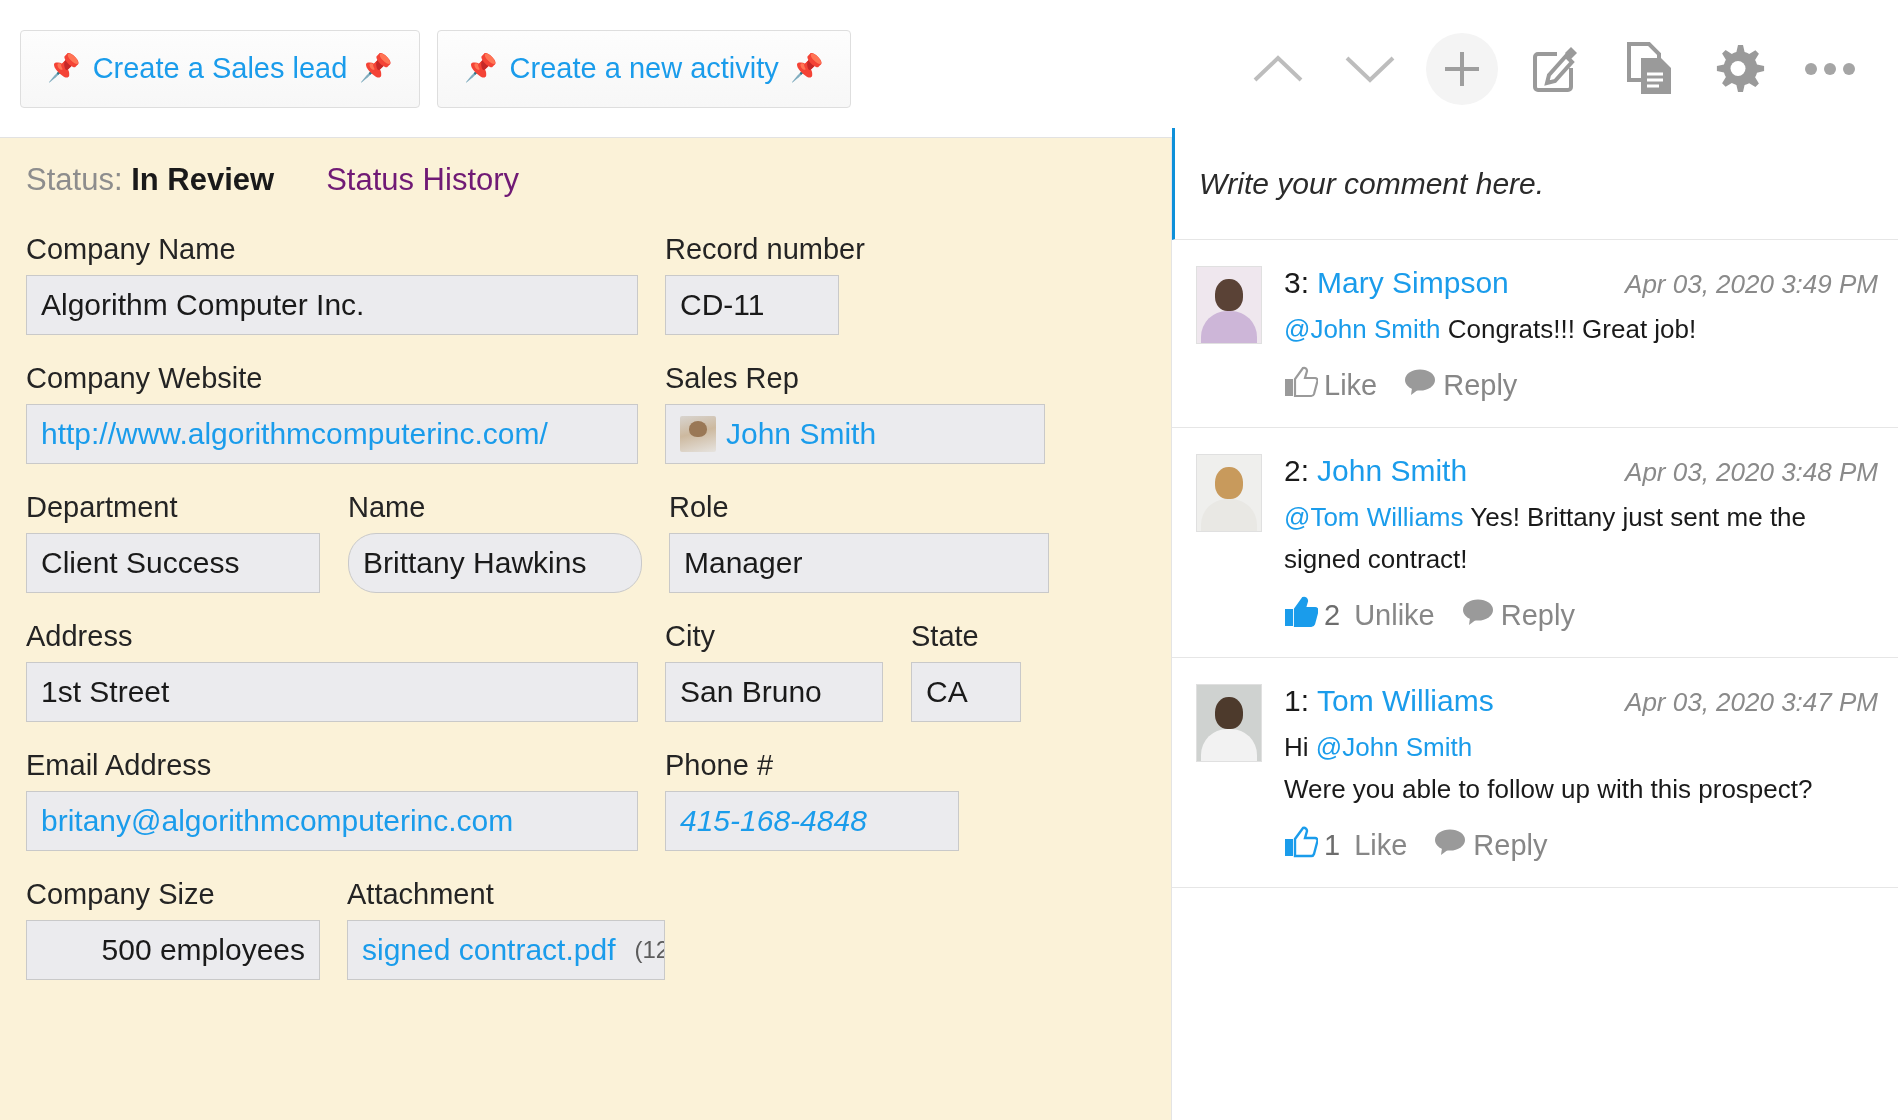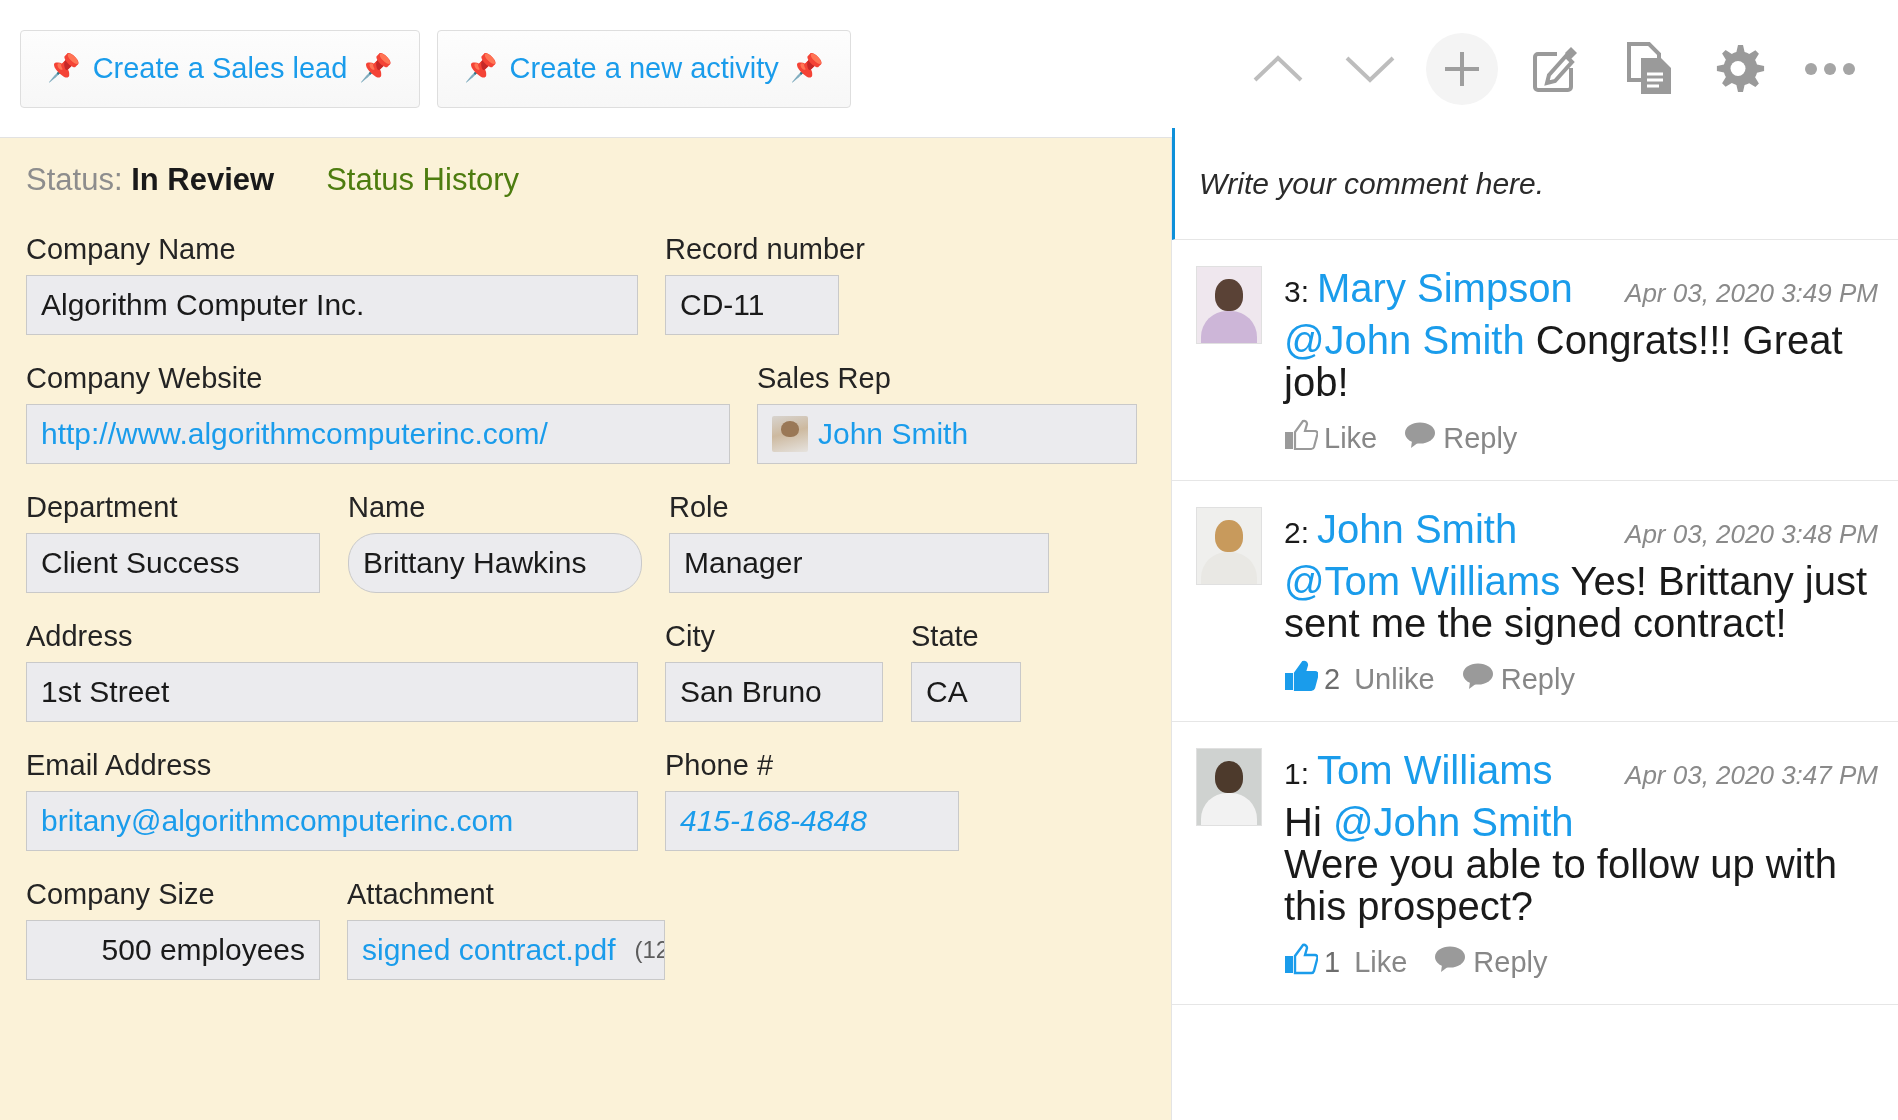--- a/index.html
+++ b/index.html
@@ -71,21 +71,21 @@
 
   .status-row {
     display: flex; align-items: baseline;
     gap: 52px;
     font-size: 31px;
     margin-bottom: 30px;
     height: 40px;
   }
   .status-lbl { color: #8d8d8d; }
   .status-val { color: #1a1a1a; font-weight: bold; }
-  .status-hist { color: #4d7c0f; cursor: pointer; }
+  .status-hist { color: #701a75; cursor: pointer; }
 
   .frow { display: flex; margin-bottom: 26px; }
   .fgroup { margin-right: 28px; }
   .flabel {
     font-size: 29px; color: #242424;
     margin-bottom: 9px; white-space: nowrap;
     line-height: 34px;
   }
   .fbox {
     background: #ebebee;
@@ -111,21 +111,21 @@
   .fbox .avatar-sm::after {
     content:""; position:absolute; left:9px; top:5px;
     width:18px; height:16px; border-radius:50% 50% 45% 45%;
     background:#9a7856;
   }
   .attach-size { color: #5c5c5c; font-size: 24px; margin-left: 7px; }
 
   
   .w-company   { width: 612px; }
   .w-record    { width: 174px; }
-  .w-website   { width: 704px; }
+  .w-website   { width: 612px; }
   .w-salesrep  { width: 380px; }
   .w-dept      { width: 294px; }
   .w-name      { width: 294px; border-radius: 28px; }
   .w-role      { width: 380px; }
   .w-address   { width: 612px; }
   .w-city      { width: 218px; }
   .w-state     { width: 110px; }
   .w-email     { width: 612px; }
   .w-phone     { width: 294px; font-style: italic; }
   .w-size      { width: 294px; }
@@ -186,28 +186,28 @@
   .av-tom  { background: #cfd2d0; }
   .av-tom  .head { background: #4d3a2c; }
   .av-tom  .body { background: #f2f2f2; }
 
   .cbody { flex: 1 1 auto; min-width: 0; }
   .chead {
     display: flex; align-items: baseline;
     margin-bottom: 8px;
   }
   .cnum { font-size: 30px; color: #1a1a1a; margin-right: 8px; }
-  .cname { font-size: 40px; color: #1a9ceb; cursor: pointer; }
+  .cname { font-size: 30px; color: #1a9ceb; cursor: pointer; }
   .ctime {
     margin-left: auto;
     font-size: 26px; font-style: italic; color: #8a8a8a;
     white-space: nowrap;
   }
   .ctext {
-    font-size: 40px; color: #1a1a1a;
+    font-size: 26px; color: #1a1a1a;
     line-height: 42px;
   }
   .mention { color: #1a9ceb; cursor: pointer; }
   .cactions {
     display: flex; align-items: center;
     margin-top: 16px;
     font-size: 29px; color: #878787;
     gap: 6px;
   }
   .cactions .act { cursor: pointer; }

